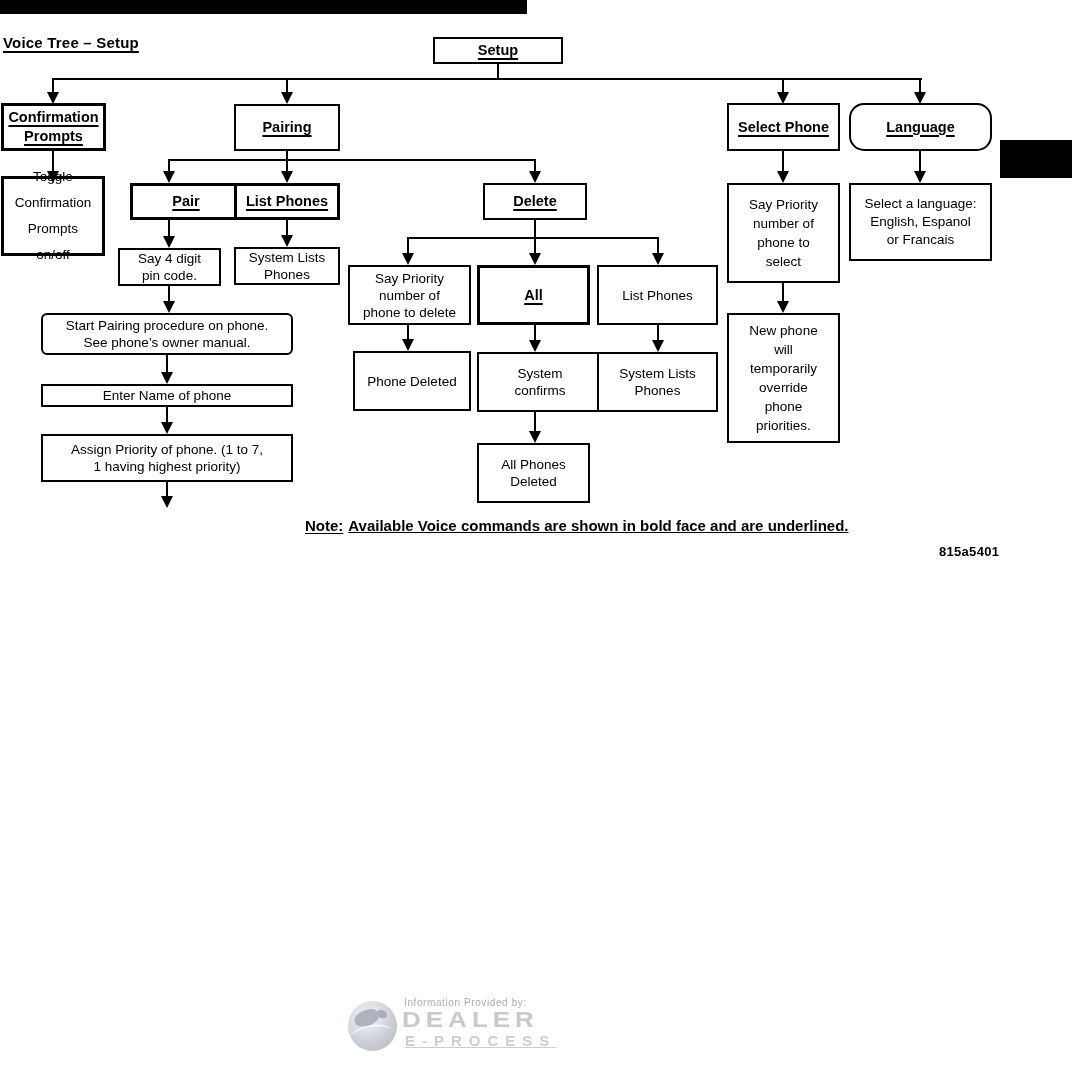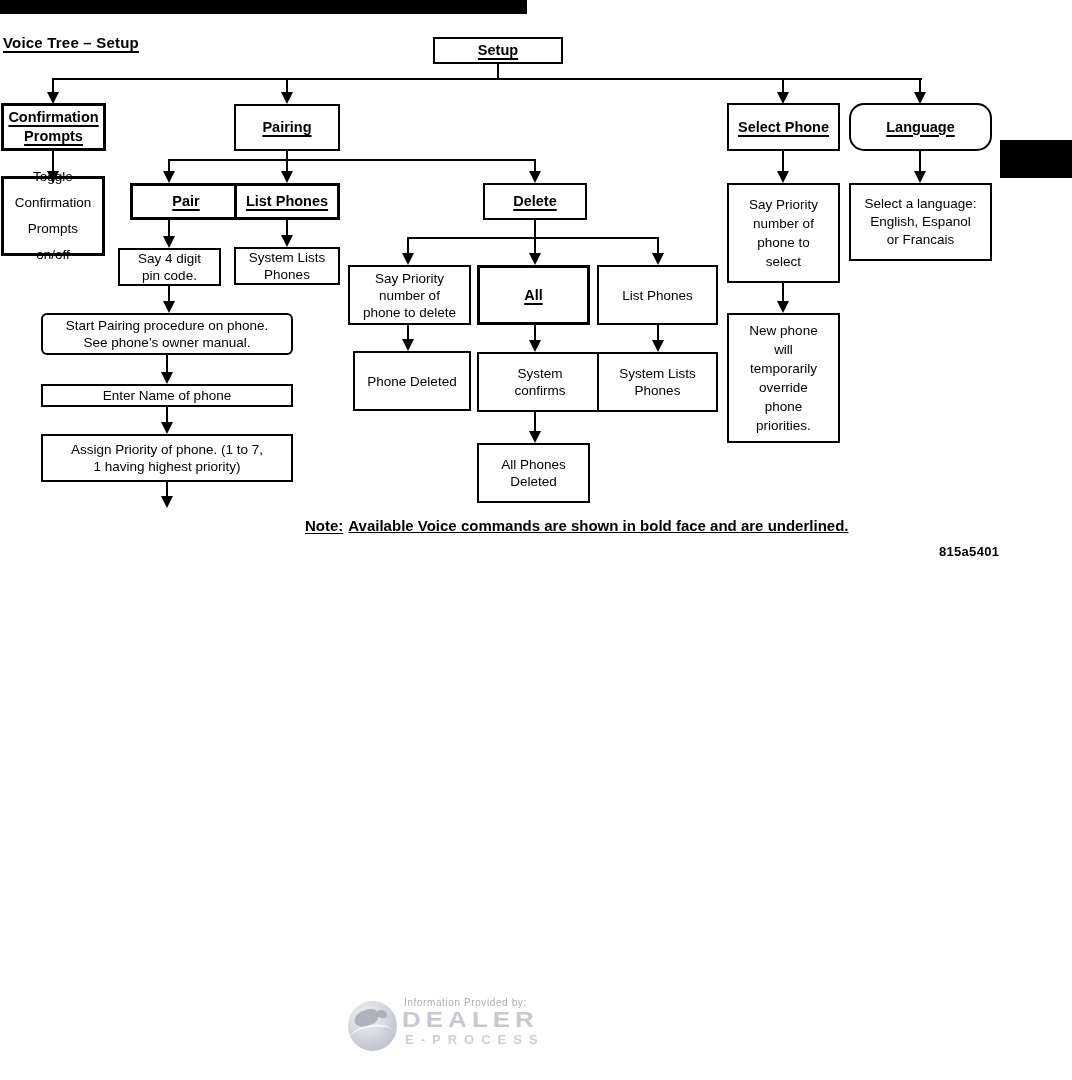--- a/index.html
+++ b/index.html
@@ -53,22 +53,23 @@
     border-radius:50% 60% 40% 55%;transform:rotate(10deg);
   }
   .logo-provided{
     position:absolute;left:404px;top:997px;font-size:10px;color:#a9adb5;letter-spacing:0.6px;
   }
   .logo-brand{
     position:absolute;left:402px;top:1007px;font-size:26px;font-weight:bold;color:#c6c9d1;
     letter-spacing:5px;transform:scaleY(0.82);transform-origin:top left;
   }
   .logo-brand-sub{
-    position:absolute;left:405px;top:1032px;font-size:13px;font-weight:bold;color:#ccced6;
+    position:absolute;left:405px;top:1032px;font-size:15px;font-weight:bold;color:#ccced6;
     letter-spacing:7px;
+    text-decoration:underline;
   }
 </style>
 </head>
 <body>
 
 <div class="page">
 
   <div class="topbar"></div>
   <div class="sidetab"></div>
 

